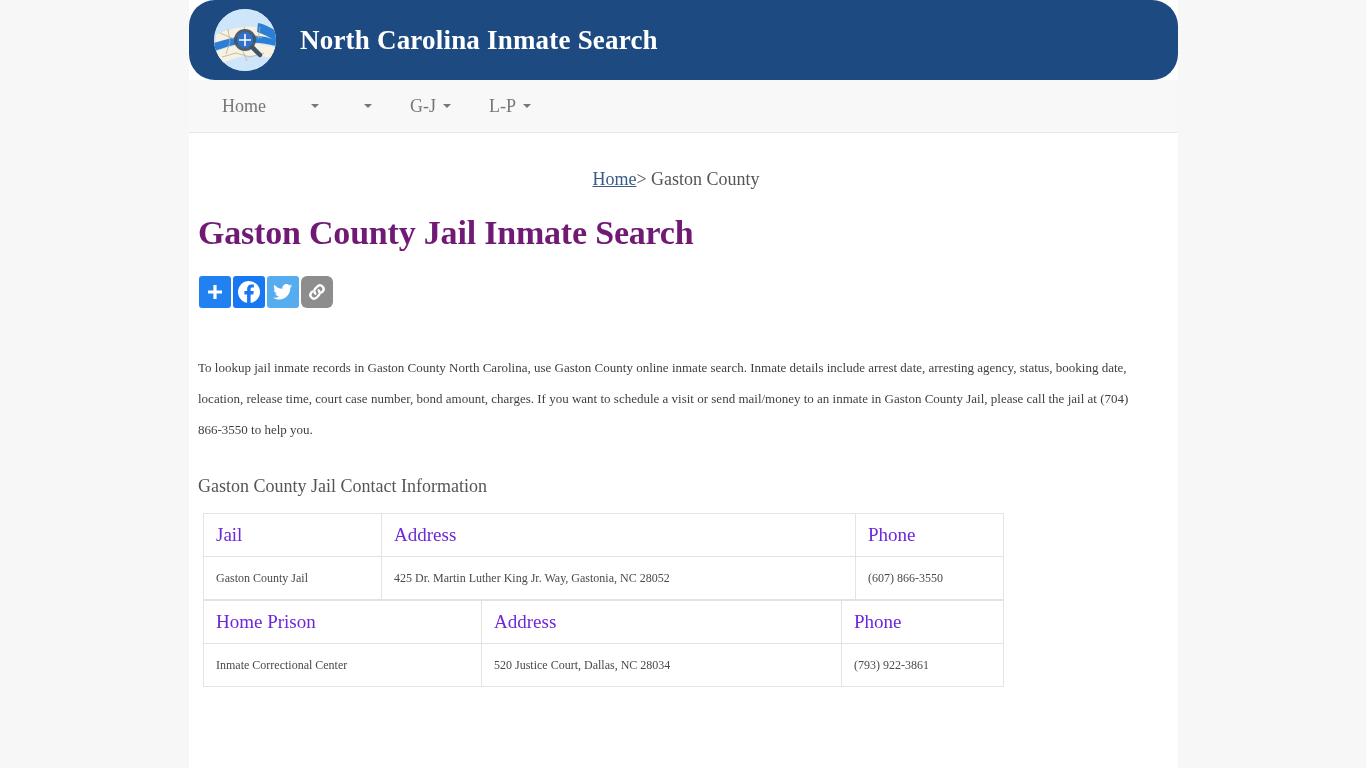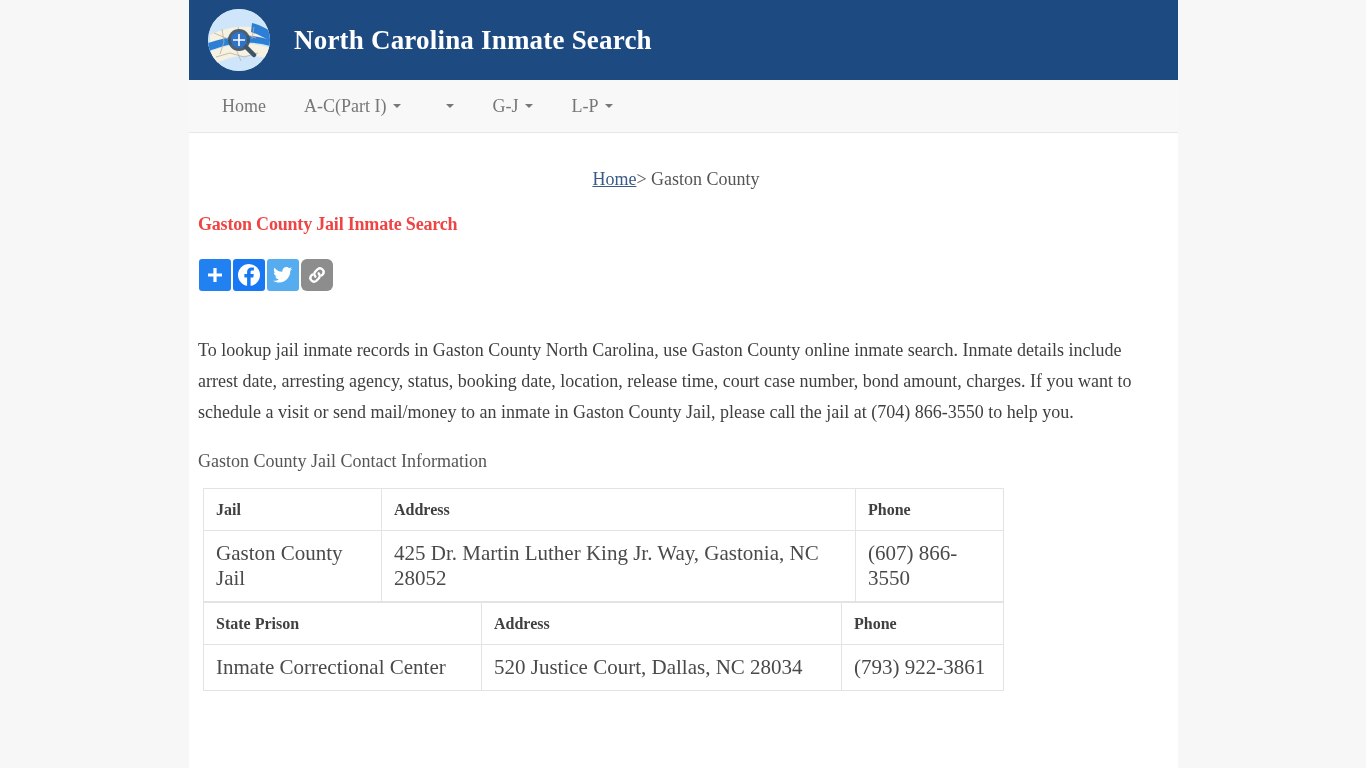--- a/index.html
+++ b/index.html
@@ -30,22 +30,23 @@
     background: #ffffff;
     box-sizing: border-box;
   }
 
   
   .site-header {
     background: #1d4a80;
     height: 80px;
     display: flex;
     align-items: center;
-    padding-left: 10px;
+    padding-left: 16px;
     box-sizing: border-box;
+    border-radius: 26px;
   }
   .logo {
     width: 62px;
     height: 62px;
     border-radius: 50%;
     background: #cfe4f7;
     position: relative;
     overflow: hidden;
     flex: 0 0 auto;
     margin-left: 9px;
@@ -107,23 +108,23 @@
     text-align: center;
   }
   .breadcrumb a {
     color: #3a5a85;
     text-decoration: underline;
   }
   .breadcrumb .sep { color: #555555; }
   .breadcrumb .current { color: #555555; }
 
   h1.page-title {
-    font-size: 18px;
+    font-size: 34px;
     font-weight: bold;
-    color: #ef4444;
+    color: #701a75;
     margin: 24px 0 18px 0;
     font-family: "Liberation Serif", "DejaVu Serif", serif;
     letter-spacing: -0.2px;
   }
 
   
   .share-row {
     display: flex;
     gap: 2px;
     margin: 0 0 0 1px;
@@ -139,54 +140,54 @@
     cursor: pointer;
     flex: 0 0 auto;
   }
   .share-plus   { background: #2281f0; border-radius: 3px; }
   .share-fb     { background: #1877f2; border-radius: 3px; }
   .share-tw     { background: #55acee; border-radius: 3px; }
   .share-link   { background: #8d8d8d; border-radius: 6px; }
 
   
   p.body-text {
-    font-size: 18px;
+    font-size: 13px;
     line-height: 31px;
     color: #3f3f3f;
     margin: 44px 0 0 0;
     max-width: 960px;
   }
   p.sub-label {
     font-size: 18px;
     line-height: 26px;
     color: #555555;
-    margin: 20px 0 14px 0;
+    margin: 28px 0 14px 0;
   }
 
   
   table.info-table {
     border-collapse: collapse;
     margin: 0 0 0 5px;
     background: #ffffff;
     table-layout: fixed;
   }
   table.info-table td, table.info-table th {
     border: 1px solid #e3e3e3;
     padding: 10px 12px;
     text-align: left;
     font-family: "Liberation Serif", "DejaVu Serif", serif;
   }
   table.info-table th {
-    font-size: 16px;
-    font-weight: bold;
-    color: #404040;
+    font-size: 19px;
+    font-weight: normal;
+    color: #6d28d9;
     height: 21px;
   }
   table.info-table td {
-    font-size: 21px;
+    font-size: 12px;
     color: #4a4a4a;
     height: 22px;
   }
 
   #table-jail { width: 800px; }
   #table-jail col.c1 { width: 178px; }
   #table-jail col.c2 { width: 474px; }
   #table-jail col.c3 { width: 148px; }
 
   #table-prison { width: 800px; }
@@ -222,21 +223,20 @@
         </svg>
       </div>
       <div class="site-title">North Carolina Inmate Search</div>
     </div>
 
     <div class="navbar">
       <a class="nav-item">
         <span>Home</span>
       </a>
       <a class="nav-item">
-        <span>A-C(Part I)</span>
         <span class="caret"></span>
       </a>
       <a class="nav-item">
         <span class="caret"></span>
       </a>
       <a class="nav-item">
         <span>G-J</span>
         <span class="caret"></span>
       </a>
       <a class="nav-item">
@@ -308,21 +308,21 @@
 
 
       <table class="info-table" id="table-prison">
         <colgroup>
             <col class="c1">
             <col class="c2">
             <col class="c3">
           </colgroup>
         <thead>
           <tr>
-            <th>State Prison</th>
+            <th>Home Prison</th>
             <th>Address</th>
             <th>Phone</th>
           </tr>
         </thead>
         <tbody>
           <tr>
             <td>Inmate Correctional Center</td>
             <td>520 Justice Court, Dallas, NC 28034</td>
             <td>(793) 922-3861</td>
           </tr>

